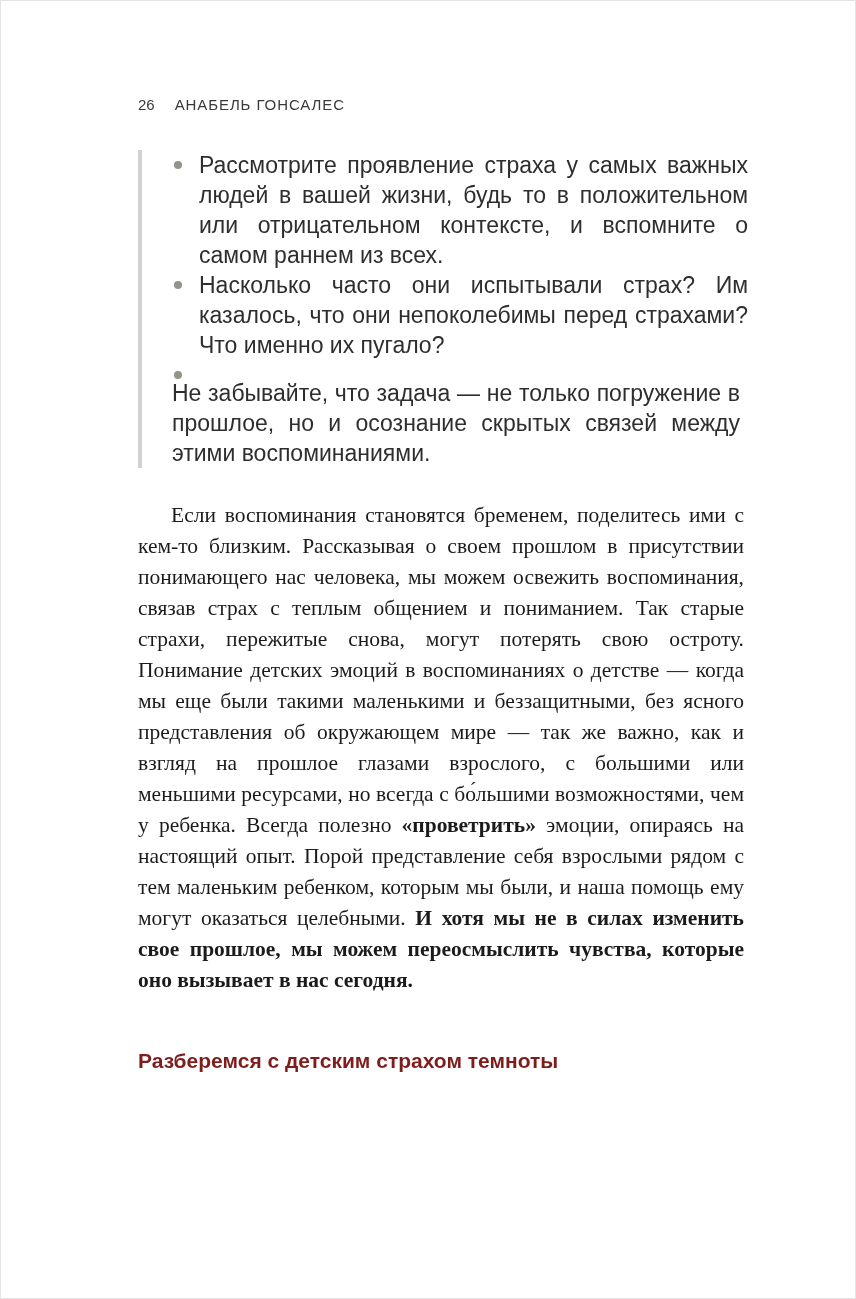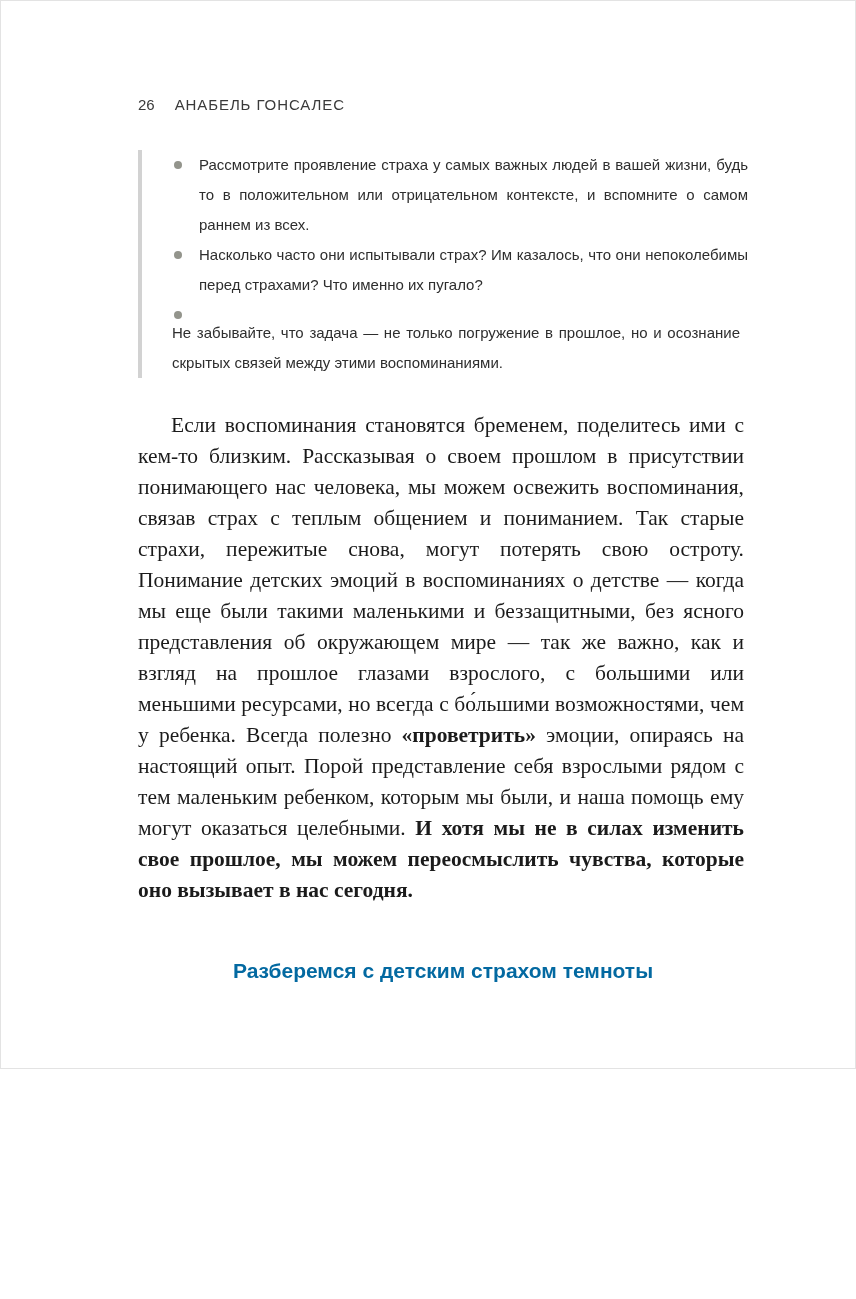--- a/index.html
+++ b/index.html
@@ -5,21 +5,21 @@
 <style>
   html, body {
     margin: 0;
     padding: 0;
     background: #ffffff;
   }
   .page {
     position: relative;
     box-sizing: border-box;
     width: 856px;
-    height: 1069px;
+    height: 1299px;
     background: #ffffff;
     border: 1px solid #e3e3e3;
     padding: 95px 107px 0 137px;
     overflow: hidden;
     color: #1b1b1b;
     font-family: "Liberation Serif", "DejaVu Serif", serif;
   }
 
   
   .running-header {
@@ -33,21 +33,21 @@
     margin-right: 20px;
     letter-spacing: 0;
   }
 
   
   .quote-block {
     margin-top: 36px;
     border-left: 4px solid #d2d2d2;
     padding-left: 30px;
     font-family: "Liberation Sans", "DejaVu Sans", sans-serif;
-    font-size: 15px;
+    font-size: 23px;
     line-height: 30px;
     color: #2e2e2e;
     text-align: justify;
   }
   .quote-list {
     list-style: none;
     margin: 0;
     padding: 0;
   }
   .quote-list li {
@@ -82,22 +82,22 @@
     font-weight: bold;
   }
 
   
   .section-heading {
     margin: 52px 0 28px 0;
     font-family: "Liberation Sans", "DejaVu Sans", sans-serif;
     font-weight: bold;
     font-size: 21px;
     line-height: 26px;
-    color: #0369a1;
-    text-align: center;
+    color: #7f1d1d;
+    text-align: left;
   }
 </style>
 </head>
 <body>
 
 <div class="page">
 
   <header class="running-header">
     <span class="page-num">26</span><span class="header-title">АНАБЕЛЬ ГОНСАЛЕС</span>
   </header>

